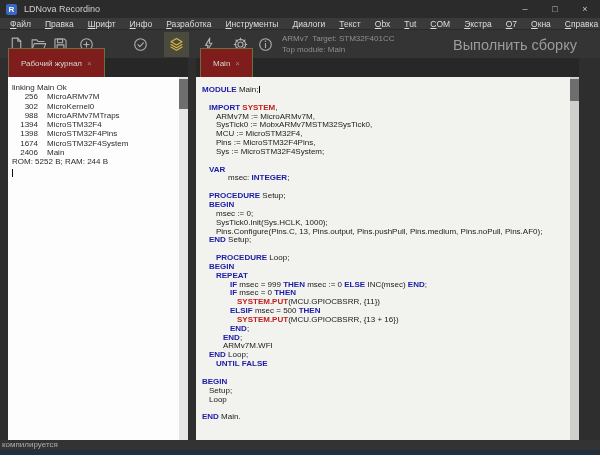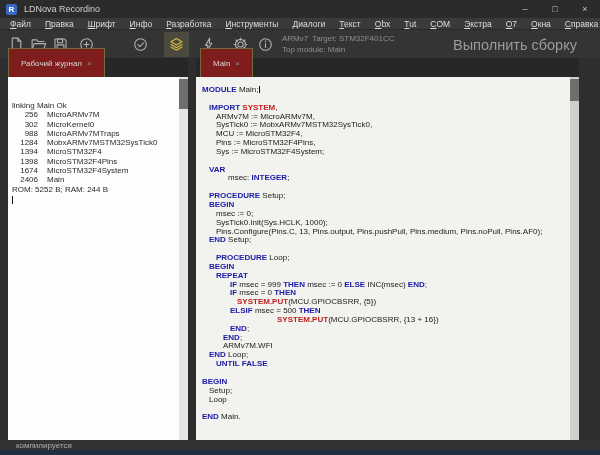--- a/index.html
+++ b/index.html
@@ -28,21 +28,21 @@
   .build-label{position:absolute;left:453px;top:7px;color:#9b9b9b;font-size:14.5px;white-space:nowrap;}
 
   
   .tabstrip{position:absolute;top:58px;height:19px;background:#272727;}
   .tabstrip.left{left:8px;width:180px;}
   .tabstrip.right{left:196px;width:383px;}
   .tab{position:absolute;bottom:0;height:29px;display:flex;align-items:center;padding:0 12px;background:#7f1d1d;border:1px solid #6f6d3b;border-bottom:none;color:#d6d6d6;font-size:8px;gap:5px;box-sizing:border-box;white-space:nowrap;}
   .tab .close{color:#8f8f8f;font-size:8px;}
 
   
-  .log-body{position:absolute;top:77px;left:8px;width:171px;height:363px;background:#fdfdfd;font-size:8px;color:#2b2b2b;padding-top:24px;box-sizing:border-box;overflow:hidden;}
+  .log-body{position:absolute;top:77px;left:8px;width:171px;height:363px;background:#fdfdfd;font-size:8px;color:#2b2b2b;padding-top:6px;box-sizing:border-box;overflow:hidden;}
   .log-line{padding-left:4px;height:9.3px;line-height:9.3px;white-space:nowrap;}
   .log-entry{display:flex;height:9.3px;line-height:9.3px;}
   .log-num{width:30px;text-align:right;flex:0 0 auto;}
   .log-name{margin-left:9px;}
   .log-caret{margin-left:4px;margin-top:2px;width:1px;height:8px;background:#111;}
   .vscroll{position:absolute;top:77px;width:9px;height:363px;}
   .vscroll .thumb{position:absolute;left:0;width:9px;background:#6e6e6e;}
   .log-scroll{left:179px;background:#e6e6e6;}
   .log-scroll .thumb{top:2px;height:30px;}
   .splitter{position:absolute;top:58px;left:188px;width:8px;height:382px;background:#2e2e2e;}
@@ -51,21 +51,21 @@
   .code-body{position:absolute;top:77px;left:196px;width:374px;height:363px;background:#f2f2ef;padding-top:9px;box-sizing:border-box;overflow:hidden;}
   .code-line{height:8.85px;line-height:8.85px;white-space:pre;font-size:8px;color:#1a1a1a;}
   .c-k{color:#1a1aa6;font-weight:bold;}
   .c-s{color:#c02020;font-weight:bold;}
   .c-p{color:#1a1a1a;}
   .caret{display:inline-block;width:1px;height:7px;background:#000;vertical-align:-1px;margin-left:1px;}
   .code-scroll{left:570px;background:#cfcfcd;}
   .code-scroll .thumb{top:2px;height:22px;}
 
   
-  .statusbar{position:absolute;top:440px;left:0;width:600px;height:10px;background:#333333;color:#aeaeae;font-size:8px;display:flex;align-items:center;padding-left:16px;box-sizing:border-box;}
+  .statusbar{position:absolute;top:440px;left:0;width:600px;height:10px;background:#333333;color:#aeaeae;font-size:8px;display:flex;align-items:flex-start;padding-left:2px;box-sizing:border-box;}
   .bottom-strip{position:absolute;top:450px;left:0;width:600px;height:5px;background:#20303e;}
 </style>
 </head>
 <body>
 
 <div class="window">
 
   <div class="titlebar">
     <span class="app-icon">R</span>
     <span class="wtitle">LDNova Recordino</span>
@@ -180,24 +180,20 @@
       </div>
       <div class="log-entry">
         <span class="log-num">302</span>
         <span class="log-name">MicroKernel0</span>
       </div>
       <div class="log-entry">
         <span class="log-num">988</span>
         <span class="log-name">MicroARMv7MTraps</span>
       </div>
       <div class="log-entry">
-        <span class="log-num">1284</span>
-        <span class="log-name">MobxARMv7MSTM32SysTick0</span>
-      </div>
-      <div class="log-entry">
         <span class="log-num">1394</span>
         <span class="log-name">MicroSTM32F4</span>
       </div>
       <div class="log-entry">
         <span class="log-num">1398</span>
         <span class="log-name">MicroSTM32F4Pins</span>
       </div>
       <div class="log-entry">
         <span class="log-num">1674</span>
         <span class="log-name">MicroSTM32F4System</span>
@@ -239,23 +235,23 @@
       <div class="code-line" style="padding-left: 20px;"><span class="c-p">msec := 0;</span></div>
       <div class="code-line" style="padding-left: 20px;"><span class="c-p">SysTick0.Init(Sys.HCLK, 1000);</span></div>
       <div class="code-line" style="padding-left: 20px;"><span class="c-p">Pins.Configure(Pins.C, 13, Pins.output, Pins.pushPull, Pins.medium, Pins.noPull, Pins.AF0);</span></div>
       <div class="code-line" style="padding-left: 13px;"><span class="c-k">END</span><span class="c-p"> Setup;</span></div>
       <div class="code-line" style="padding-left: 6px;">&nbsp;</div>
       <div class="code-line" style="padding-left: 20px;"><span class="c-k">PROCEDURE</span><span class="c-p"> Loop;</span></div>
       <div class="code-line" style="padding-left: 13px;"><span class="c-k">BEGIN</span></div>
       <div class="code-line" style="padding-left: 20px;"><span class="c-k">REPEAT</span></div>
       <div class="code-line" style="padding-left: 34px;"><span class="c-k">IF</span><span class="c-p"> msec = 999 </span><span class="c-k">THEN</span><span class="c-p"> msec := 0 </span><span class="c-k">ELSE</span><span class="c-p"> INC(msec) </span><span class="c-k">END</span><span class="c-p">;</span></div>
       <div class="code-line" style="padding-left: 34px;"><span class="c-k">IF</span><span class="c-p"> msec = 0 </span><span class="c-k">THEN</span></div>
-      <div class="code-line" style="padding-left: 41px;"><span class="c-s">SYSTEM.PUT</span><span class="c-p">(MCU.GPIOCBSRR, {5})</span></div>
+      <div class="code-line" style="padding-left: 41px;"><span class="c-s">SYSTEM.PUT</span><span class="c-p">(MCU.GPIOCBSRR, {11})</span></div>
       <div class="code-line" style="padding-left: 34px;"><span class="c-k">ELSIF</span><span class="c-p"> msec = 500 </span><span class="c-k">THEN</span></div>
-      <div class="code-line" style="padding-left: 41px; margin-left: 40px;"><span class="c-s">SYSTEM.PUT</span><span class="c-p">(MCU.GPIOCBSRR, {13 + 16})</span></div>
+      <div class="code-line" style="padding-left: 41px;"><span class="c-s">SYSTEM.PUT</span><span class="c-p">(MCU.GPIOCBSRR, {13 + 16})</span></div>
       <div class="code-line" style="padding-left: 34px;"><span class="c-k">END</span><span class="c-p">;</span></div>
       <div class="code-line" style="padding-left: 27px;"><span class="c-k">END</span><span class="c-p">;</span></div>
       <div class="code-line" style="padding-left: 27px;"><span class="c-p">ARMv7M.WFI</span></div>
       <div class="code-line" style="padding-left: 13px;"><span class="c-k">END</span><span class="c-p"> Loop;</span></div>
       <div class="code-line" style="padding-left: 20px;"><span class="c-k">UNTIL</span><span class="c-p"> </span><span class="c-k">FALSE</span></div>
       <div class="code-line" style="padding-left: 6px;">&nbsp;</div>
       <div class="code-line" style="padding-left: 6px;"><span class="c-k">BEGIN</span></div>
       <div class="code-line" style="padding-left: 13px;"><span class="c-p">Setup;</span></div>
       <div class="code-line" style="padding-left: 13px;"><span class="c-p">Loop</span></div>
       <div class="code-line" style="padding-left: 6px;">&nbsp;</div>

